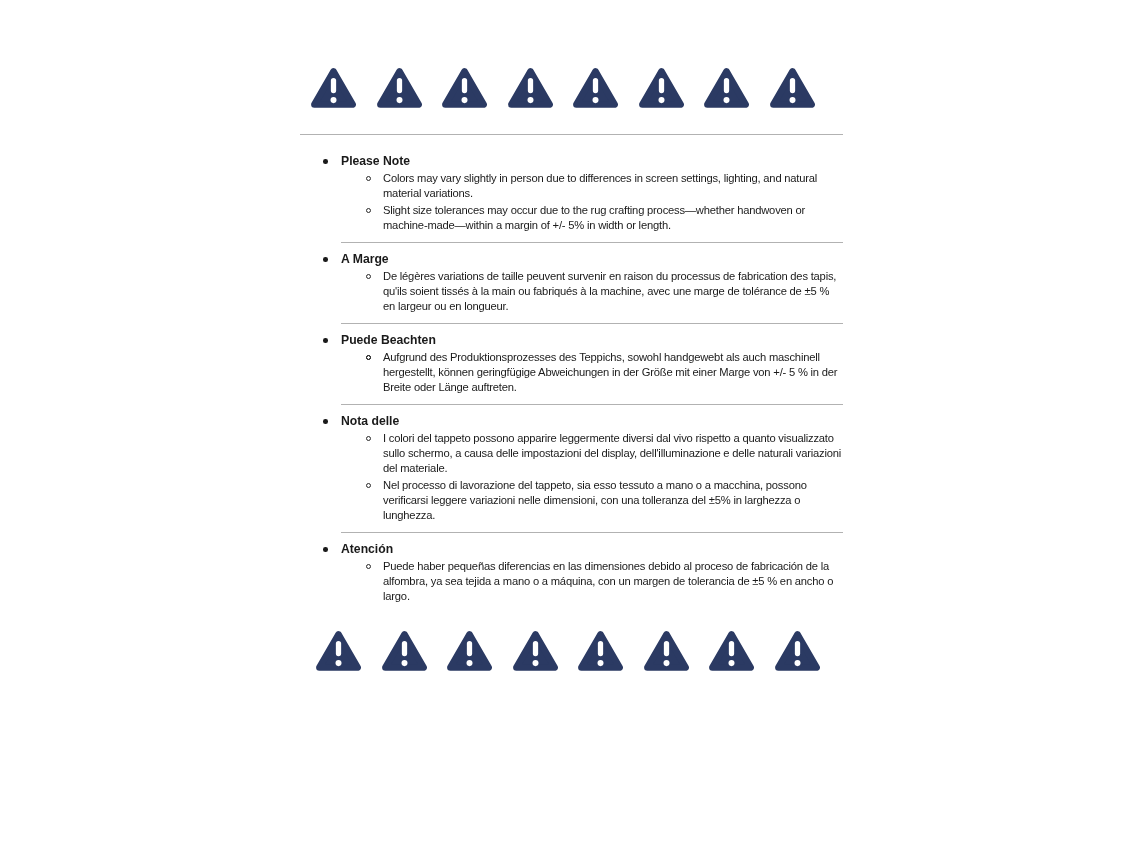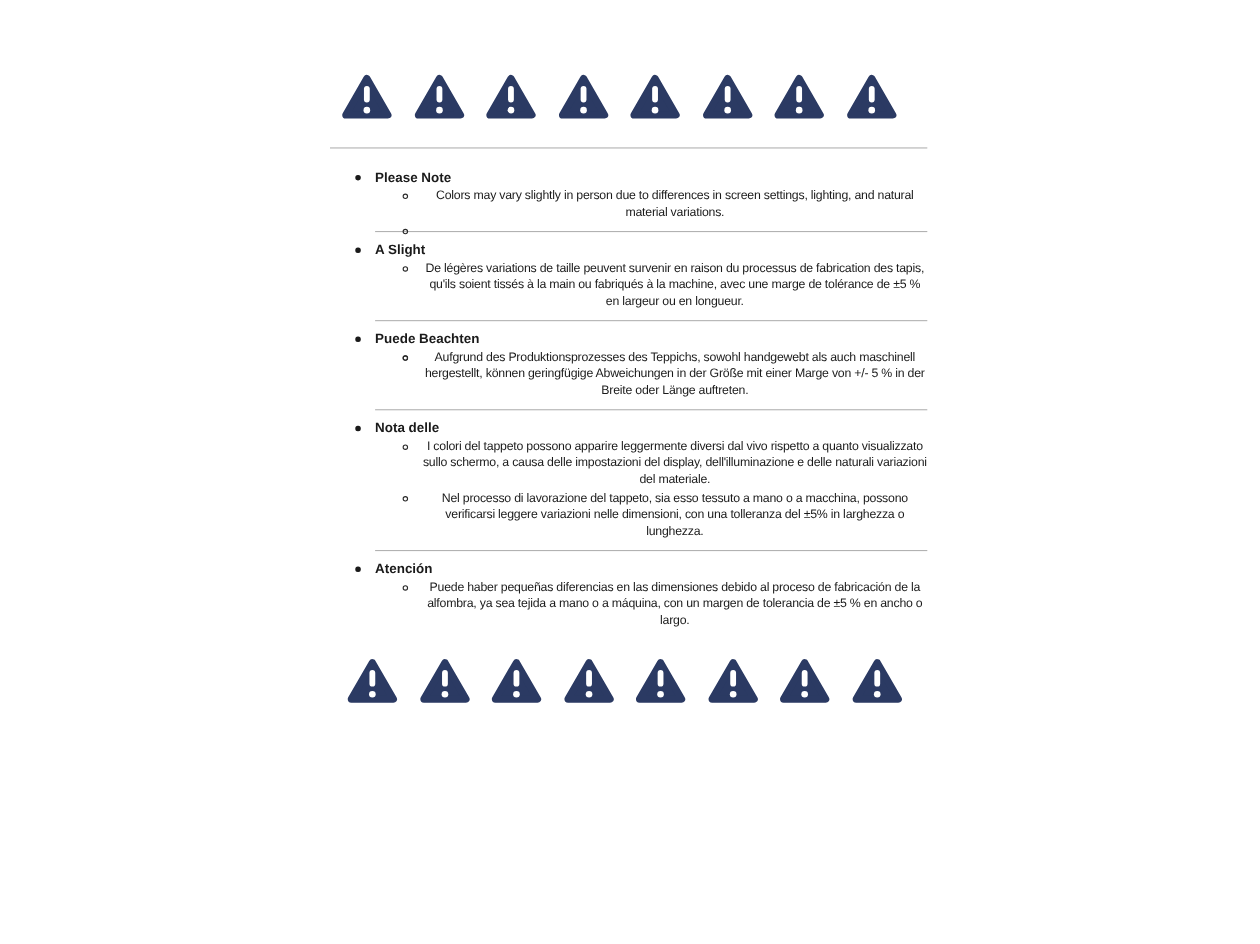--- a/index.html
+++ b/index.html
@@ -56,21 +56,20 @@
   }
   .item {
     position: relative;
     padding-left: 83px;
     font-size: 11.2px;
     line-height: 15px;
     letter-spacing: -0.2px;
     margin-bottom: 2px;
     width: 461px;
     box-sizing: content-box;
-    text-align: center;
   }
   .l2-bullet {
     position: absolute;
     left: 66px;
     top: 4.6px;
     width: 5.4px;
     height: 5.4px;
     border: 1.1px solid #2a2a2a;
     border-radius: 50%;
     box-sizing: border-box;
@@ -131,28 +130,29 @@
       <span class="l1-bullet"></span>
       <span>Please Note</span>
     </div>
     <div>
             <div class="item">
     <span class="l2-bullet"></span>
     <span>Colors may vary slightly in person due to differences in screen settings, lighting, and natural material variations.</span>
   </div>
             <div class="item">
     <span class="l2-bullet"></span>
-  </div>
-          </div>
-    <hr class="divider sec-divider">
-  </section>
-        <section class="section">
-    <div class="sec-heading">
-      <span class="l1-bullet"></span>
-      <span>A Slight</span>
+    <span>Slight size tolerances may occur due to the rug crafting process—whether handwoven or machine-made—within a margin of +/- 5% in width or length.</span>
+  </div>
+          </div>
+    <hr class="divider sec-divider">
+  </section>
+        <section class="section">
+    <div class="sec-heading">
+      <span class="l1-bullet"></span>
+      <span>A Marge</span>
     </div>
     <div>
             <div class="item">
     <span class="l2-bullet"></span>
     <span>De légères variations de taille peuvent survenir en raison du processus de fabrication des tapis, qu'ils soient tissés à la main ou fabriqués à la machine, avec une marge de tolérance de ±5 % en largeur ou en longueur.</span>
   </div>
           </div>
     <hr class="divider sec-divider">
   </section>
         <section class="section">

